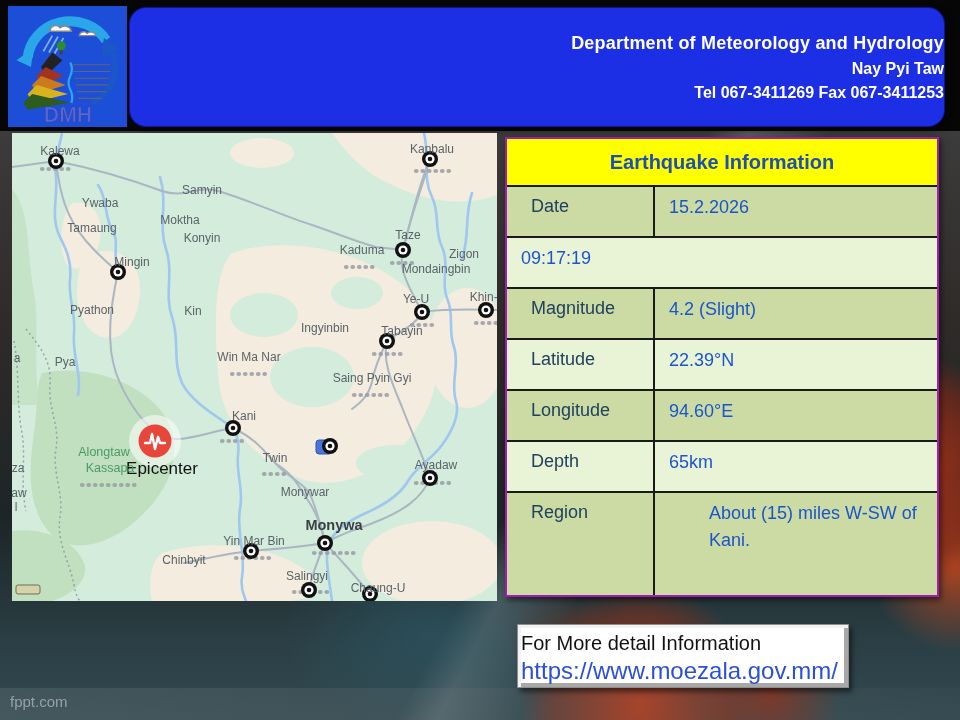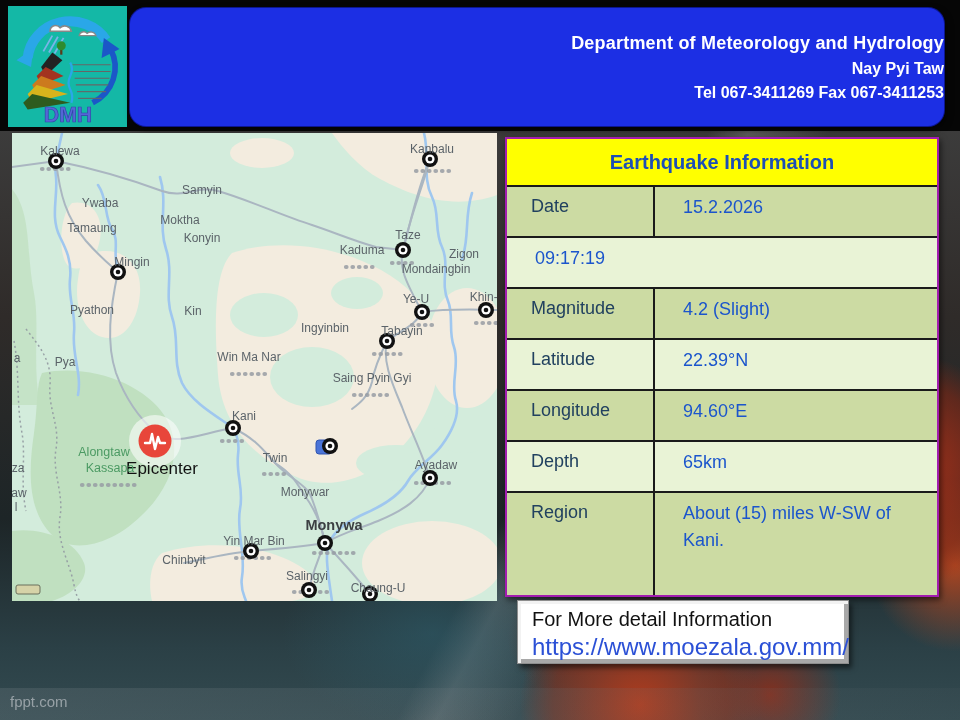--- a/index.html
+++ b/index.html
@@ -14,21 +14,21 @@
       radial-gradient(circle 95px at 770px 695px, rgba(150,42,20,.8), transparent 75%),
       radial-gradient(circle 70px at 560px 640px, rgba(120,50,30,.4), transparent 75%),
       radial-gradient(200px 130px at 45% 88%, rgba(45,95,110,.5), transparent 75%),
       linear-gradient(118deg, transparent 58%, rgba(165,165,165,.30) 61%, rgba(80,80,80,0) 67%),
       linear-gradient(180deg, #3d3d3d 16%, #2f2b29 44%, #1d2527 72%, #2b4046 90%, #334a50 100%);
   }
   .top-band{position:absolute;left:0;top:0;width:960px;height:131px;background:#060606;}
   .bottom-strip{position:absolute;left:0;top:688px;width:960px;height:32px;
     background:linear-gradient(90deg, rgba(130,140,145,.22), rgba(90,100,105,.10));}
   
-  .logo-box{position:absolute;left:8px;top:6px;width:119px;height:121px;background:#14b8a6;
+  .logo-box{position:absolute;left:8px;top:6px;width:119px;height:121px;background:#1d4ed8;
     display:flex;align-items:center;justify-content:center;}
   .banner{position:absolute;left:130px;top:8px;width:814px;height:118px;background:#1c2fe4;
     border-radius:16px;box-shadow:0 0 0 1px #0c1690, 2px 3px 7px rgba(0,0,0,.65);
     display:flex;flex-direction:column;justify-content:center;align-items:flex-end;gap:6px;
     color:#fff;font-weight:bold;text-align:center;}
   .banner .l1{font-size:18px;letter-spacing:.2px;}
   .banner .l2{font-size:16px;color:#ffe71a;}
   .banner .l3{font-size:16px;}
   .banner .l4{font-size:16px;}
   
@@ -46,26 +46,26 @@
   .eq-table{position:absolute;left:505px;top:137px;width:430px;border:2px solid #a21caf;
     background:#ccdba3;box-shadow:2px 3px 6px rgba(0,0,0,.55);}
   .eq-head{height:46px;background:#ffff00;display:flex;align-items:center;justify-content:center;
     font-size:20px;font-weight:bold;color:#1d4fb5;}
   .t-row{display:flex;min-height:49px;border-top:2px solid #1a1a1a;}
   .t-row.dark{background:#ccdba3;}
   .t-row.light{background:#e9f3d6;}
   .t-row.tall{min-height:102px;}
   .t-label{width:148px;border-right:2px solid #1a1a1a;padding:9px 0 0 24px;box-sizing:border-box;
     font-size:18px;color:#21415f;}
-  .t-value{flex:1;padding:7px 14px 0 28px;box-sizing:border-box;font-size:18px;color:#1b55cc;line-height:27px;}
-  
-  .info-box{position:absolute;left:517px;top:600px;width:332px;height:64px;background:#fff;
+  .t-value{flex:1;padding:7px 14px 0 14px;box-sizing:border-box;font-size:18px;color:#1b55cc;line-height:27px;}
+  
+  .info-box{position:absolute;left:517px;top:624px;width:332px;height:64px;background:#fff;
     box-sizing:border-box;border:1px solid #8d8d8d;
     box-shadow:inset 3px 3px 0 #f2f2f2, inset -4px -4px 0 #a8a8a8, 3px 4px 5px rgba(0,0,0,.5);
-    padding:5px 14px;}
+    padding:5px 3px;}
   .info-box .line1{font-size:20px;color:#111;line-height:27px;}
   .info-box .line2{font-size:24px;color:#2b50d6;line-height:27px;}
   .watermark{position:absolute;left:10px;top:693px;font-size:15px;color:#97a1a6;}
 </style>
 </head>
 <body>
 
 <div class="slide">
   <div class="bg"></div>
   <div class="top-band"></div>
@@ -328,21 +328,21 @@
     <div class="t-row dark">
       <div class="t-label">Longitude</div>
       <div class="t-value">94.60°E</div>
     </div>
     <div class="t-row light">
       <div class="t-label">Depth</div>
       <div class="t-value">65km</div>
     </div>
     <div class="t-row dark tall">
       <div class="t-label">Region</div>
-      <div class="t-value" style="max-width:268px;">About (15) miles W-SW of Kani.</div>
+      <div class="t-value" style="max-width:268px;margin-left:40px;">About (15) miles W-SW of Kani.</div>
     </div>
   </div>
 
   <div class="info-box">
     <div class="line1">For More detail Information</div>
     <div class="line2">https://www.moezala.gov.mm/</div>
   </div>
 
   <div class="watermark">fppt.com</div>
 </div>

